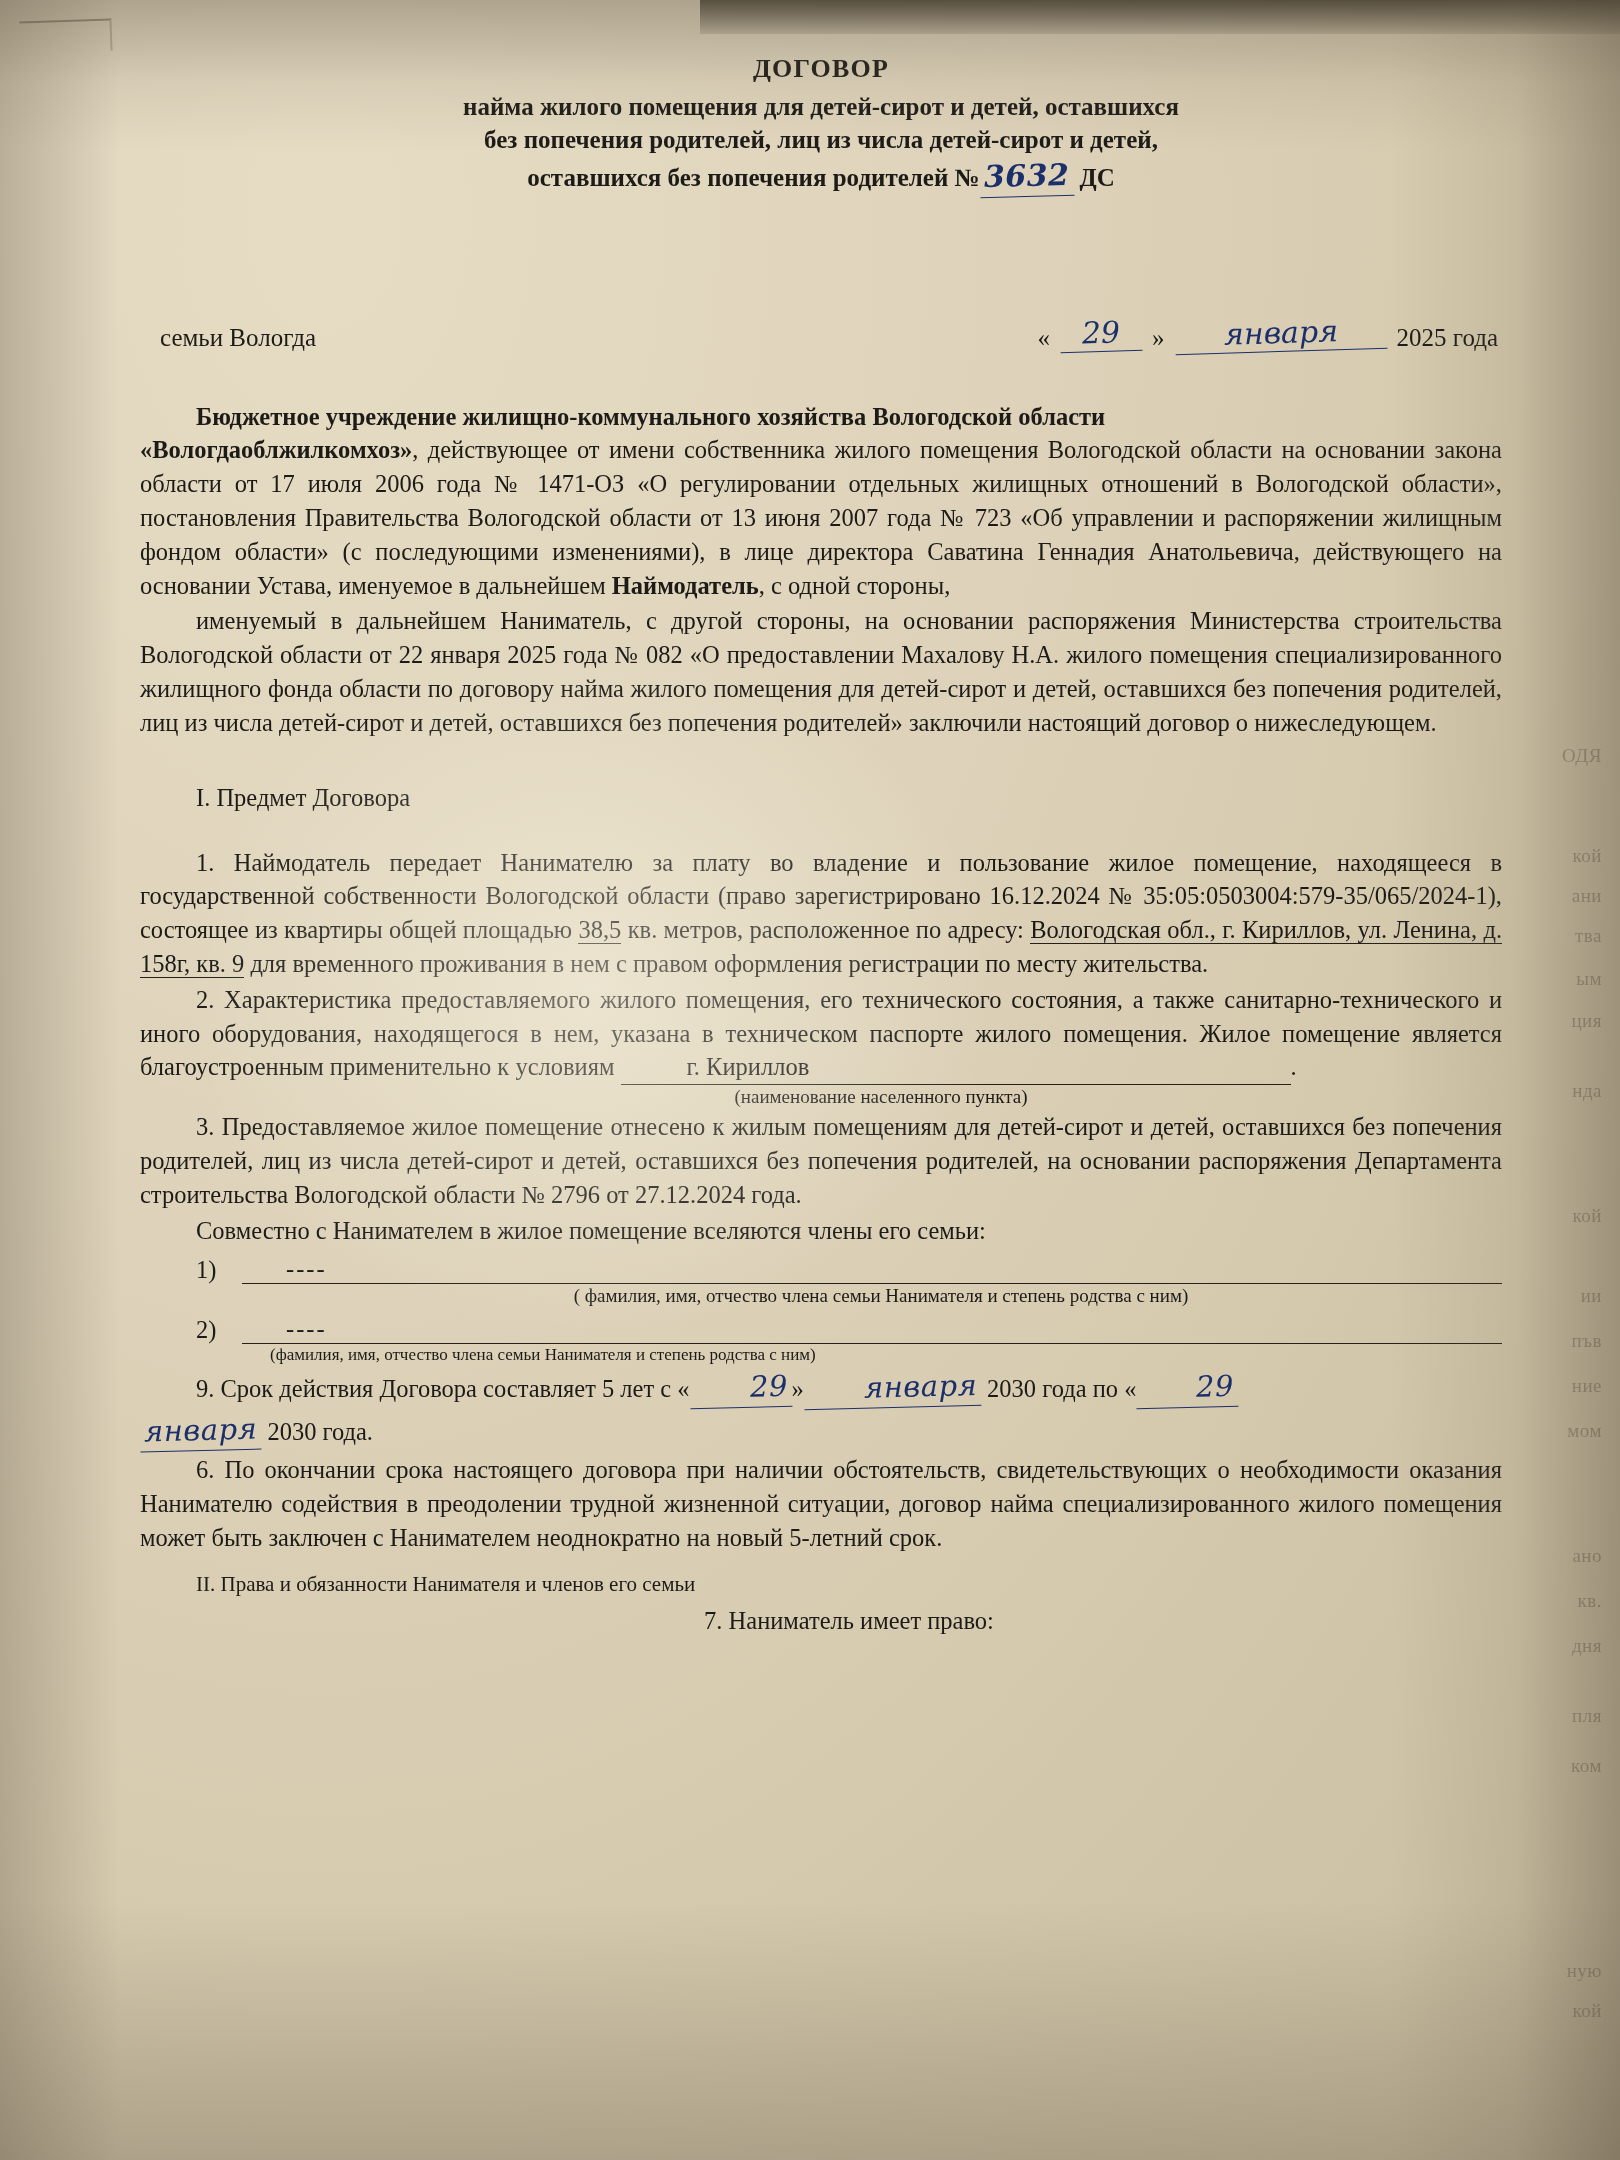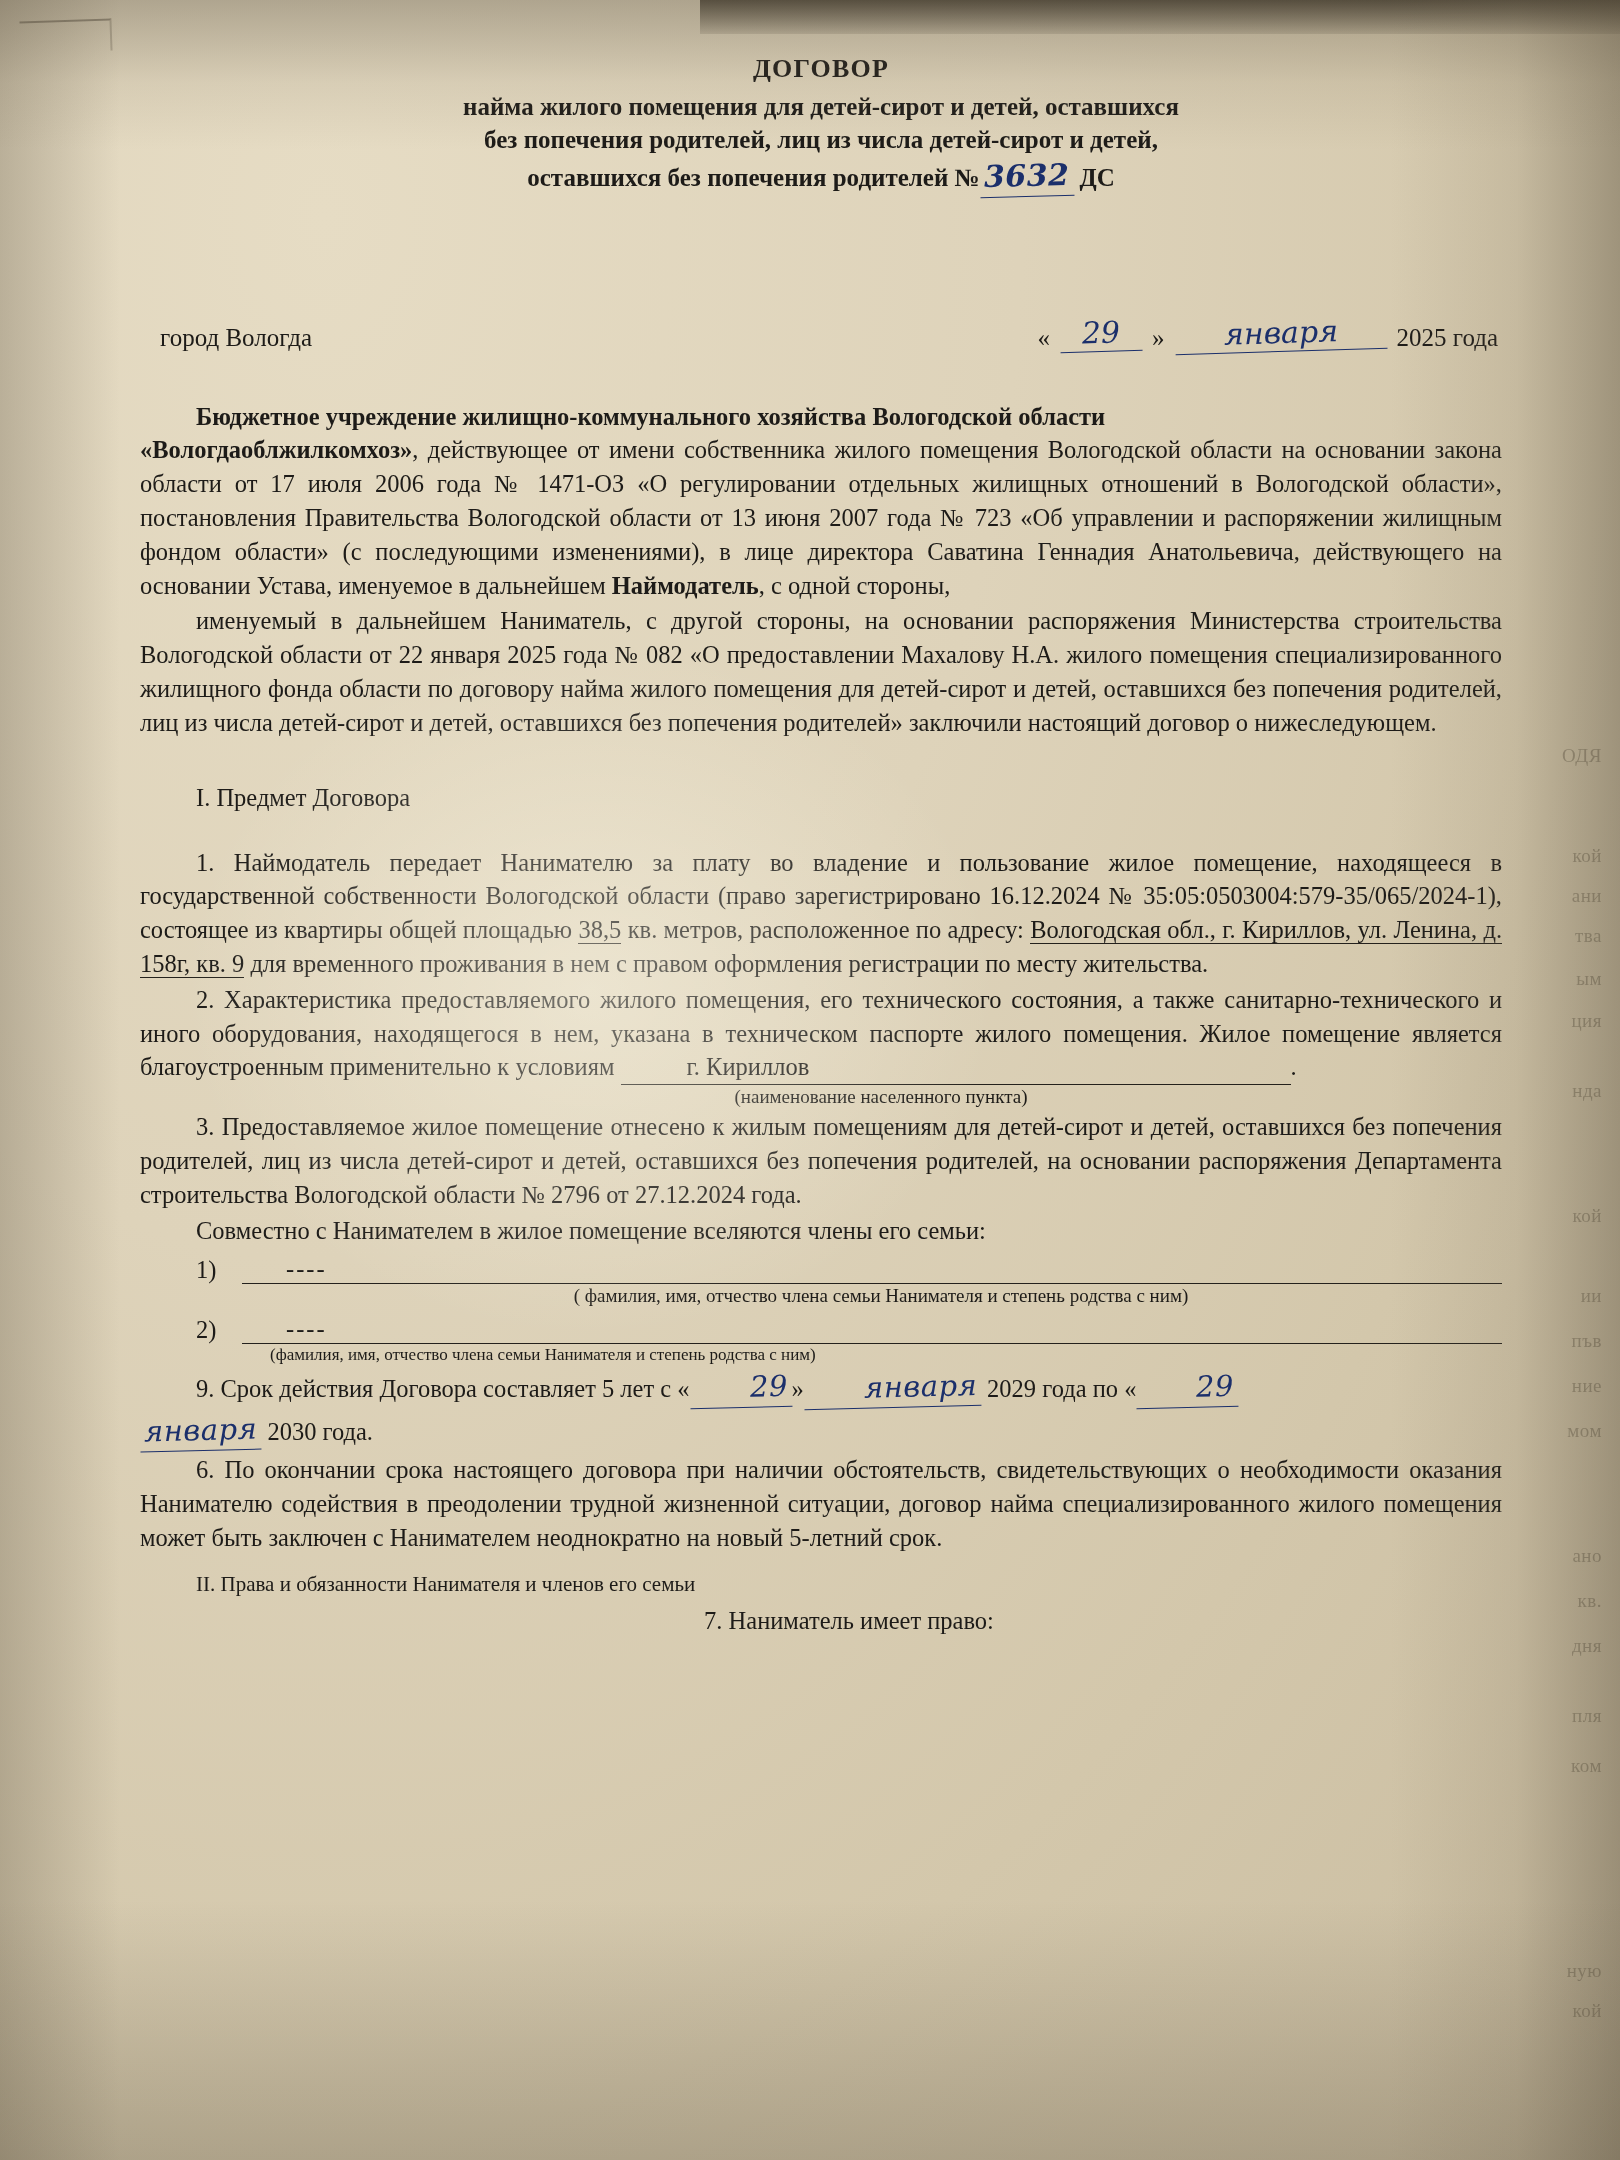--- a/index.html
+++ b/index.html
@@ -204,21 +204,21 @@
     <div class="doc-subtitle">
       <div>найма жилого помещения для детей-сирот и детей, оставшихся</div>
       <div>без попечения родителей, лиц из числа детей-сирот и детей,</div>
       <div class="num-wrap">
         <span>оставшихся без попечения родителей №</span><span class="hand u" style="font-size:30px">3632</span>
         <span>ДС</span>
       </div>
     </div>
 
     <div class="place-row">
-      <span>город Вологда</span>
+      <span>семьи Вологда</span>
       <span class="date-group">
         <span>«</span>
           <span class="date-hand" style="min-width:70px">29</span>
           <span>»</span>
           <span class="date-hand" style="min-width:200px">января</span>
         <span>2025 года</span>
       </span>
     </div>
 
     <p class="body first">
@@ -253,21 +253,21 @@
     </div>
     <p class="caption">( фамилия, имя, отчество члена семьи Нанимателя и степень родства с ним)</p>
 
     <div class="fam-row">
       <span class="fam-num">2)</span>
       <span class="fam-line">----</span>
     </div>
     <p class="caption2">(фамилия, имя, отчество члена семьи Нанимателя и степень родства с ним)</p>
 
     <p class="body tight" style="text-align:left">
-      <span>9. Срок действия Договора составляет 5 лет с </span><span>«</span><span class="hand u" style="font-size:29px">29</span><span>»</span><span class="hand u" style="font-size:29px">января</span><span> 2029 года   по </span><span>«</span><span class="hand u" style="font-size:29px">29</span>
+      <span>9. Срок действия Договора составляет 5 лет с </span><span>«</span><span class="hand u" style="font-size:29px">29</span><span>»</span><span class="hand u" style="font-size:29px">января</span><span> 2030 года   по </span><span>«</span><span class="hand u" style="font-size:29px">29</span>
     </p>
     <p class="body tight" style="text-indent:0; text-align:left">
       <span class="hand u" style="font-size:29px">января</span><span> 2030 года.</span>
     </p>
 
     <p class="body tight">6. По окончании срока настоящего договора при наличии обстоятельств, свидетельствующих о необходимости оказания Нанимателю содействия в преодолении трудной жизненной ситуации, договор найма специализированного жилого помещения может быть заключен с Нанимателем неоднократно на новый 5-летний срок.</p>
 
     <p class="section-head2" style="text-indent:56px">II. Права и обязанности Нанимателя и членов его семьи</p>
 
     <p class="last-line">7. Наниматель имеет право:</p>

